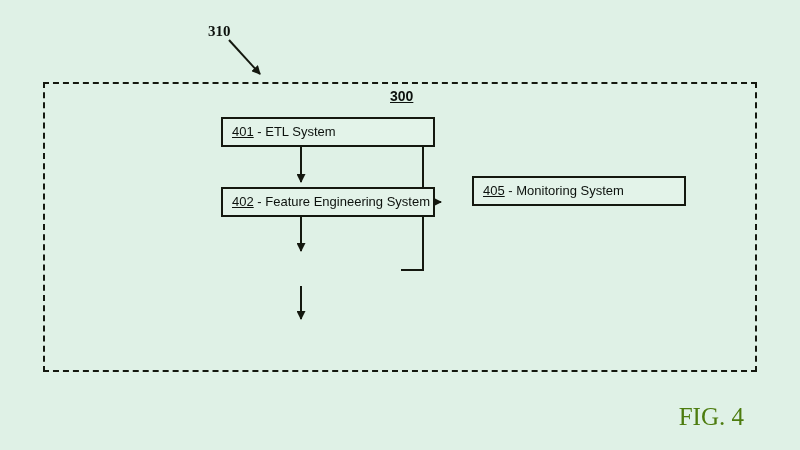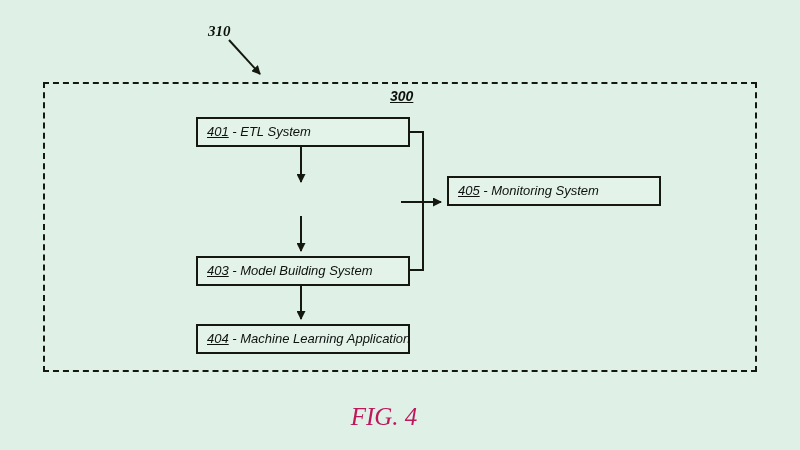--- a/index.html
+++ b/index.html
@@ -2,21 +2,21 @@
 <html><head>
 <meta charset="utf-8">
 <style>
   html, body { margin: 0; padding: 0; }
   body {
     width: 800px; height: 450px;
     background: #dff1e6;
     font-family: "Liberation Sans", sans-serif;
     overflow: hidden;
   }
-  .stage { position: relative; width: 800px; height: 384px; font-style: italic; }
+  .stage { position: relative; width: 800px; height: 384px; }
 
   svg.wires { position: absolute; left: 0; top: 0; z-index: 1; }
 
   .boundary {
     position: absolute;
     left: 43px; top: 82px;
     width: 710px; height: 286px;
     border: 2px dashed #14180f;
     z-index: 0;
   }
@@ -45,39 +45,39 @@
     position: absolute;
     width: 201px; height: 26px;
     border: 2px solid #14180f;
     background: #e3f3e9;
     line-height: 26px;
     padding-left: 9px;
     font-size: 13px;
     color: #0d120e;
     white-space: nowrap;
     z-index: 2;
+    margin-left: 25px;
   }
   .node .num { text-decoration: underline; }
 
   #box-401 { left: 196px; top: 117px; }
   #box-402 { left: 196px; top: 187px; }
   #box-403 { left: 196px; top: 256px; }
   #box-404 { left: 196px; top: 324px; }
   #box-405 { left: 447px; top: 176px; }
 
   .caption {
     position: absolute;
     left: 0; top: 403px;
     width: 744px;
-    text-align: center;
+    text-align: right;
     font-family: "Liberation Serif", serif;
     font-size: 25px;
-    color: #be185d;
+    color: #4d7c0f;
     z-index: 2;
-    padding-left: 12px;
   }
 </style>
 </head>
 <body>
 
 <div class="stage">
 
   <div class="boundary"></div>
 
   <svg class="wires" width="800" height="450" viewBox="0 0 800 450">
@@ -99,28 +99,25 @@
   </svg>
 
   <span class="ref-label">310</span>
 
   <span class="boundary-label">300</span>
 
   <div class="node" id="box-401">
     <span class="num">401</span><span> - ETL System</span>
   </div>
 
-
-  <div class="node" id="box-403">
-    <span class="num">403</span><span> - Model Building System</span>
+  <div class="node" id="box-402">
+    <span class="num">402</span><span> - Feature Engineering System</span>
   </div>
 
-  <div class="node" id="box-404">
-    <span class="num">404</span><span> - Machine Learning Application</span>
-  </div>
+
 
   <div class="node" id="box-405">
     <span class="num">405</span><span> - Monitoring System</span>
   </div>
 
   <div class="caption">FIG. 4</div>
 
 </div>
 
 </body></html>

